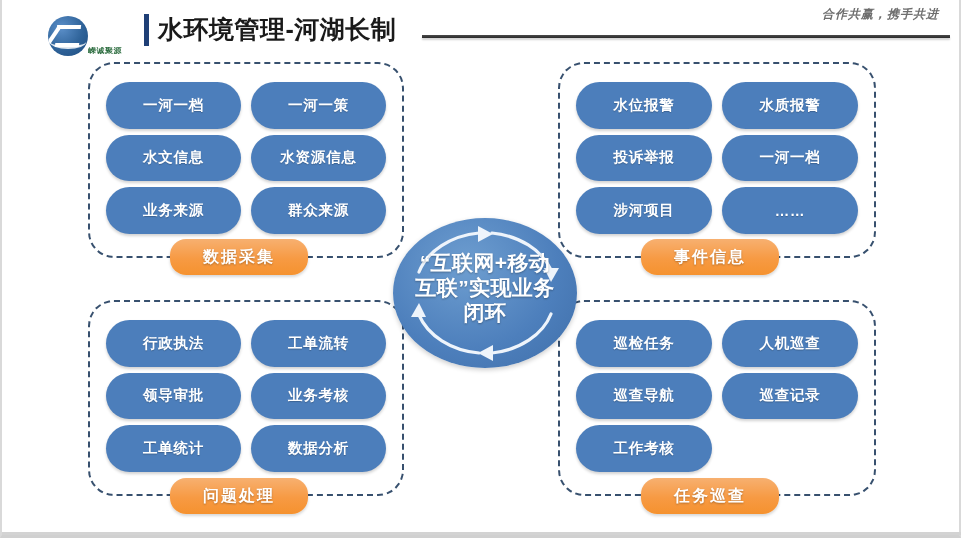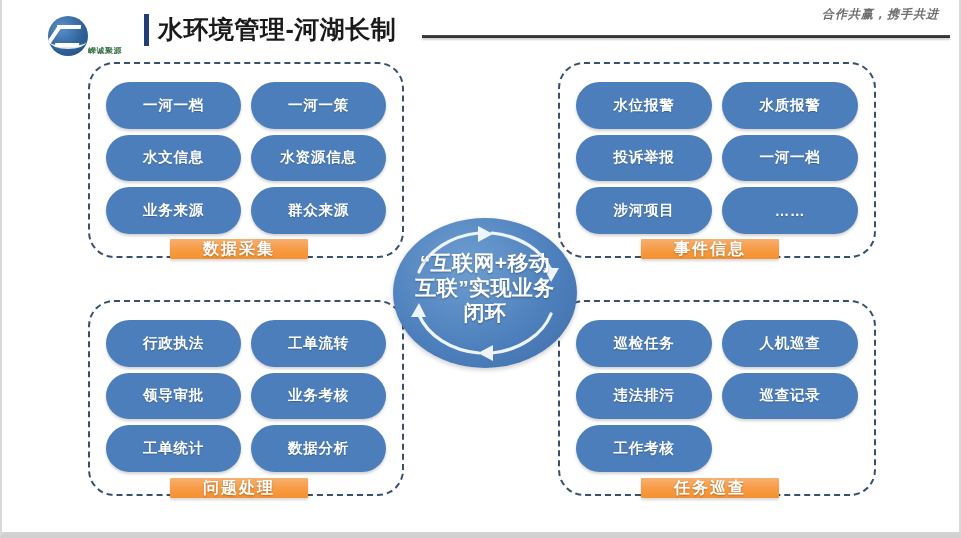--- a/index.html
+++ b/index.html
@@ -106,24 +106,24 @@
     font-size: 14.5px; font-weight: bold;
     letter-spacing: .8px;
     box-shadow: 0 2px 3px rgba(0,0,0,.18);
     text-shadow: 0 1px 1px rgba(0,0,0,.22);
     white-space: nowrap;
     cursor: pointer;
   }
 
   .group-label {
     position: absolute;
-    width: 138px; height: 20px;
+    width: 138px; height: 36px;
     display: flex; align-items: center; justify-content: center;
     background: linear-gradient(180deg, #f7b070 0%, #f79a43 55%, #f5922f 100%);
-    border-radius: 1px;
+    border-radius: 16px;
     color: #ffffff; font-size: 16px; font-weight: bold;
     letter-spacing: 2px;
     text-shadow: 0 1px 2px rgba(0,0,0,.28);
     box-shadow: 0 2px 3px rgba(0,0,0,.16);
     cursor: pointer;
   }
   #label-tl { left: 168px; top: 239px; }
   #label-tr { left: 639px; top: 239px; }
   #label-bl { left: 168px; top: 478px; }
   #label-br { left: 639px; top: 478px; }
@@ -210,21 +210,21 @@
       <div class="pill">工单统计</div>
       <div class="pill">数据分析</div>
     </div>
   </div>
   <div class="group-label" id="label-bl">问题处理</div>
 
   <div class="group" id="group-br">
     <div class="pill-grid">
       <div class="pill">巡检任务</div>
       <div class="pill">人机巡查</div>
-      <div class="pill">违法排污</div>
+      <div class="pill">巡查导航</div>
       <div class="pill">巡查记录</div>
       <div class="pill">工作考核</div>
     </div>
   </div>
   <div class="group-label" id="label-br">任务巡查</div>
 
   <div id="center">
     <div class="ellipse-body"></div>
 
     <svg class="cycle-svg" viewBox="0 0 184 150">

